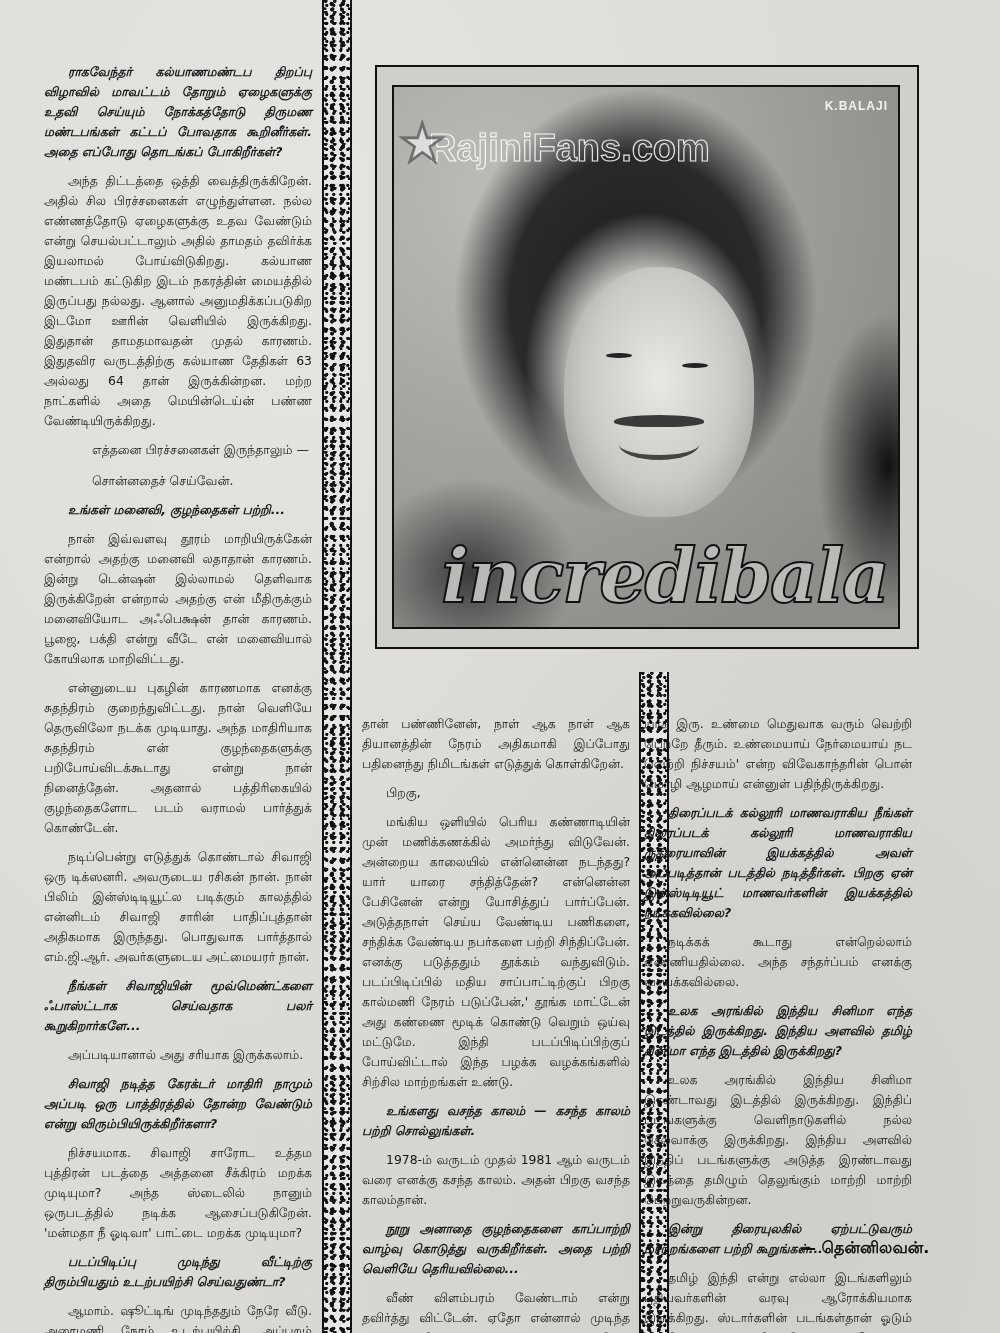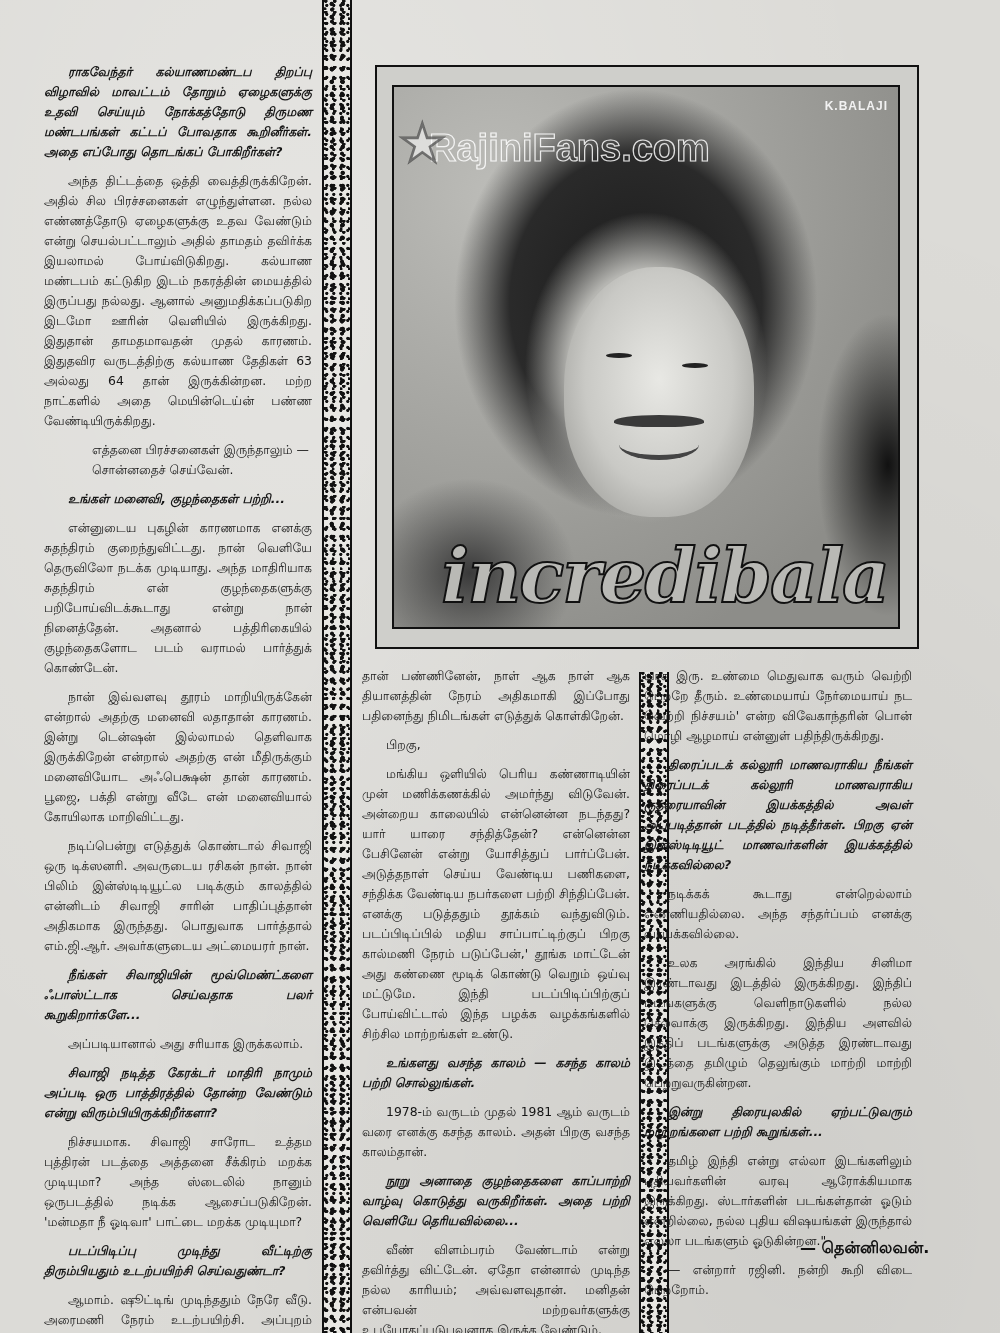--- a/index.html
+++ b/index.html
@@ -18,21 +18,21 @@
         #dcdbd7;
     }
     .col {
       position: absolute;
       font-size: 12.4px;
       line-height: 20px;
       text-align: justify;
     }
     .col p { margin: 0 0 9px 0; text-indent: 24px; }
     .col p.q { font-weight: bold; font-style: italic; }
-    .col p.cont { text-indent: 0; }
+    .col p.cont { text-indent: 0; margin-top: 48px; }
     .col p.center { text-indent: 48px; }
     .col-left { left: 44px; top: 62px; width: 268px; }
     .col-mid { left: 362px; top: 666px; width: 268px; }
     .col-right { left: 644px; top: 666px; width: 268px; }
 
     .strip {
       position: absolute;
       border-left: 2px solid #111;
       border-right: 2px solid #111;
       background:
@@ -102,25 +102,25 @@
     }
   </style>
 </head>
 <body>
 
 <div class="page">
 
   <div class="col col-left">
     <p class="q">ராகவேந்தர் கல்யாணமண்டப திறப்பு விழாவில் மாவட்டம் தோறும் ஏழைகளுக்கு உதவி செய்யும் நோக்கத்தோடு திருமண மண்டபங்கள் கட்டப் போவதாக கூறினீர்கள். அதை எப்போது தொடங்கப் போகிறீர்கள்?</p>
     <p>அந்த திட்டத்தை ஒத்தி வைத்திருக்கிறேன். அதில் சில பிரச்சனைகள் எழுந்துள்ளன. நல்ல எண்ணத்தோடு ஏழைகளுக்கு உதவ வேண்டும் என்று செயல்பட்டாலும் அதில் தாமதம் தவிர்க்க இயலாமல் போய்விடுகிறது. கல்யாண மண்டபம் கட்டுகிற இடம் நகரத்தின் மையத்தில் இருப்பது நல்லது. ஆனால் அனுமதிக்கப்படுகிற இடமோ ஊரின் வெளியில் இருக்கிறது. இதுதான் தாமதமாவதன் முதல் காரணம். இதுதவிர வருடத்திற்கு கல்யாண தேதிகள் 63 அல்லது 64 தான் இருக்கின்றன. மற்ற நாட்களில் அதை மெயின்டெய்ன் பண்ண வேண்டியிருக்கிறது.</p>
-    <p class="center" style="margin-bottom:0">எத்தனை பிரச்சனைகள் இருந்தாலும் —</p>
+    <p class="center" style="margin-bottom:11px">எத்தனை பிரச்சனைகள் இருந்தாலும் —</p>
     <p class="center">சொன்னதைச் செய்வேன்.</p>
     <p class="q">உங்கள் மனைவி, குழந்தைகள் பற்றி...</p>
+    <p>நான் இவ்வளவு தூரம் மாறியிருக்கேன் என்றால் அதற்கு மனைவி லதாதான் காரணம். இன்று டென்ஷன் இல்லாமல் தெளிவாக இருக்கிறேன் என்றால் அதற்கு என் மீதிருக்கும் மனைவியோட அஃபெக்ஷன் தான் காரணம். பூஜை, பக்தி என்று வீடே என் மனைவியால் கோயிலாக மாறிவிட்டது.</p>
     <p>என்னுடைய புகழின் காரணமாக எனக்கு சுதந்திரம் குறைந்துவிட்டது. நான் வெளியே தெருவிலோ நடக்க முடியாது. அந்த மாதிரியாக சுதந்திரம் என் குழந்தைகளுக்கு பறிபோய்விடக்கூடாது என்று நான் நினைத்தேன். அதனால் பத்திரிகையில் குழந்தைகளோட படம் வராமல் பார்த்துக் கொண்டேன்.</p>
-    <p>நான் இவ்வளவு தூரம் மாறியிருக்கேன் என்றால் அதற்கு மனைவி லதாதான் காரணம். இன்று டென்ஷன் இல்லாமல் தெளிவாக இருக்கிறேன் என்றால் அதற்கு என் மீதிருக்கும் மனைவியோட அஃபெக்ஷன் தான் காரணம். பூஜை, பக்தி என்று வீடே என் மனைவியால் கோயிலாக மாறிவிட்டது.</p>
     <p>நடிப்பென்று எடுத்துக் கொண்டால் சிவாஜி ஒரு டிக்ஸனரி. அவருடைய ரசிகன் நான். நான் பிலிம் இன்ஸ்டிடியூட்ல படிக்கும் காலத்தில் என்னிடம் சிவாஜி சாரின் பாதிப்புத்தான் அதிகமாக இருந்தது. பொதுவாக பார்த்தால் எம்.ஜி.ஆர். அவர்களுடைய அட்மையரர் நான்.</p>
     <p class="q">நீங்கள் சிவாஜியின் மூவ்மெண்ட்களை ஃபாஸ்ட்டாக செய்வதாக பலர் கூறுகிறார்களே...</p>
     <p>அப்படியானால் அது சரியாக இருக்கலாம்.</p>
     <p class="q">சிவாஜி நடித்த கேரக்டர் மாதிரி நாமும் அப்படி ஒரு பாத்திரத்தில் தோன்ற வேண்டும் என்று விரும்பியிருக்கிறீர்களா?</p>
     <p>நிச்சயமாக. சிவாஜி சாரோட உத்தம புத்திரன் படத்தை அத்தனை சீக்கிரம் மறக்க முடியுமா? அந்த ஸ்டைலில் நானும் ஒருபடத்தில் நடிக்க ஆசைப்படுகிறேன். 'மன்மதா நீ ஓடிவா' பாட்டை மறக்க முடியுமா?</p>
     <p class="q">படப்பிடிப்பு முடிந்து வீட்டிற்கு திரும்பியதும் உடற்பயிற்சி செய்வதுண்டா?</p>
     <p>ஆமாம். ஷூட்டிங் முடிந்ததும் நேரே வீடு. அரைமணி நேரம் உடற்பயிற்சி. அப்புறம் குளித்து முடித்ததும் கால்மணி நேரம் தியானம் பண்ணுவேன். தியானத்தை ஆரம்பித்த சமயத்தில் ஒரிரு நிமிடங்கள்</p>
   </div>
 
   <div class="strip strip-main"></div>
@@ -153,20 +153,21 @@
     <p class="q">உங்கள் மனதில் ஆழமாய் பதிந்திருக்கும் பொன்மொழி ஒன்றைச் சொல்லுங்கள்.</p>
     <p>'பொய்யான விஷயத்தில் ஜாக்கிரதை</p>
   </div>
 
   <div class="strip strip-small"></div>
 
   <div class="col col-right">
     <p class="cont">யாக இரு. உண்மை மெதுவாக வரும் வெற்றி பெற்றே தீரும். உண்மையாய் நேர்மையாய் நட வெற்றி நிச்சயம்' என்ற விவேகாந்தரின் பொன் மொழி ஆழமாய் என்னுள் பதிந்திருக்கிறது.</p>
     <p class="q">திரைப்படக் கல்லூரி மாணவராகிய நீங்கள் திரைப்படக் கல்லூரி மாணவராகிய ருத்ரையாவின் இயக்கத்தில் அவள் அப்படித்தான் படத்தில் நடித்தீர்கள். பிறகு ஏன் இன்ஸ்டிடியூட் மாணவர்களின் இயக்கத்தில் நடிக்கவில்லை?</p>
     <p>நடிக்கக் கூடாது என்றெல்லாம் எண்ணியதில்லை. அந்த சந்தர்ப்பம் எனக்கு வாய்க்கவில்லை.</p>
+    <p class="q">உலக அரங்கில் இந்திய சினிமா எந்த இடத்தில் இருக்கிறது. இந்திய அளவில் தமிழ் சினிமா எந்த இடத்தில் இருக்கிறது?</p>
     <p>உலக அரங்கில் இந்திய சினிமா இரண்டாவது இடத்தில் இருக்கிறது. இந்திப் படங்களுக்கு வெளிநாடுகளில் நல்ல செல்வாக்கு இருக்கிறது. இந்திய அளவில் இந்திப் படங்களுக்கு அடுத்த இரண்டாவது இடத்தை தமிழும் தெலுங்கும் மாற்றி மாற்றி பெற்றுவருகின்றன.</p>
     <p class="q">இன்று திரையுலகில் ஏற்பட்டுவரும் மாற்றங்களை பற்றி கூறுங்கள்...</p>
     <p>தமிழ் இந்தி என்று எல்லா இடங்களிலும் புதியவர்களின் வரவு ஆரோக்கியமாக இருக்கிறது. ஸ்டார்களின் படங்கள்தான் ஓடும் என்றில்லை, நல்ல புதிய விஷயங்கள் இருந்தால் எல்லா படங்களும் ஓடுகின்றன."</p>
     <p>— என்றார் ரஜினி. நன்றி கூறி விடை பெற்றோம்.</p>
   </div>
 
   <div class="byline">— தென்னிலவன்.</div>
 </div>
 
 </body></html>

